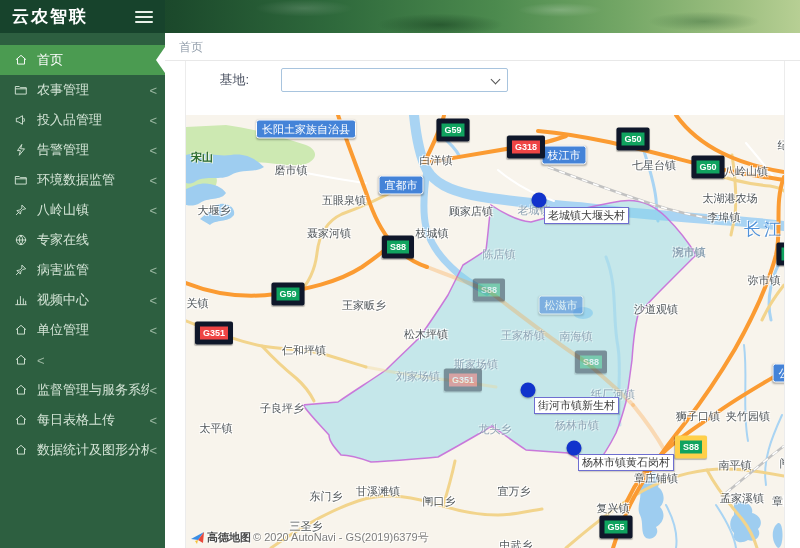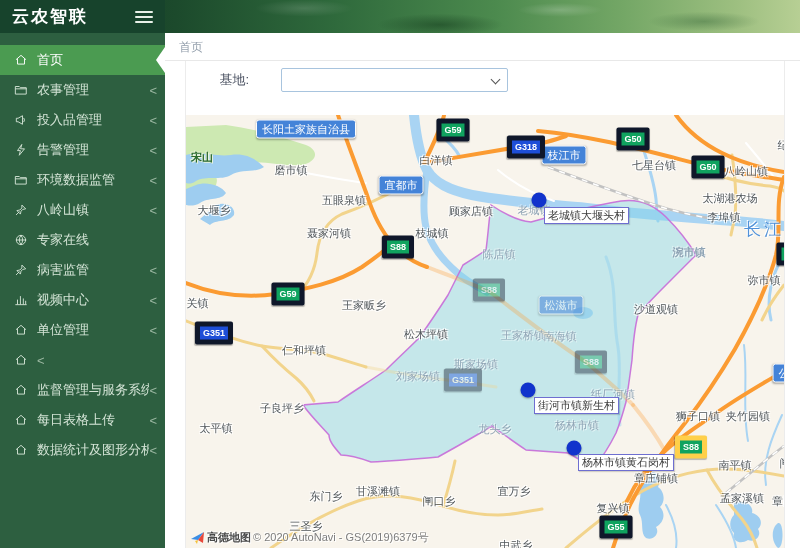--- a/index.html
+++ b/index.html
@@ -59,21 +59,21 @@
     border:1px solid #fdfdfd; box-shadow:0 1px 2px rgba(0,0,0,.3); }
   .lbl-city.lbl-dim { opacity:.55; color:#fff; text-shadow:none; }
   .lbl-mtn { color:#2c6b2f; font-weight:bold; font-size:11px;
     text-shadow:-1px -1px 0 #eaf4dc,1px 1px 0 #eaf4dc; }
   .lbl-river { color:#5191d8; font-size:17px; letter-spacing:3px;
     text-shadow:-1px -1px 0 #fff,1px 1px 0 #fff; }
   .badge { position:absolute; transform:translate(-50%,-50%); font-size:9px; font-weight:bold;
     color:#fff; line-height:11px; padding:1px 3px; border-radius:2px; border:5px solid #0f172a;
     box-shadow:0 1px 1px rgba(0,0,0,.25); z-index:2; }
   .badge-green { background:#10a35f; }
-  .badge-red { background:#1d4ed8; }
+  .badge-red { background:#ef4444; }
   .badge-yb { border-color:#ffd04a; }
   .dim { opacity:.42; }
   .marker-dot { position:absolute; width:15px; height:15px; border-radius:50%; background:#1133cc;
     transform:translate(-50%,-50%); box-shadow:0 1px 2px rgba(0,0,0,.35); z-index:3; cursor:pointer; }
   .marker-tip { position:absolute; background:#fff; border:1px solid #6e6ed0; font-size:11px;
     color:#3d3d3d; line-height:15px; padding:0 3px; white-space:nowrap;
     box-shadow:1px 1px 1px rgba(0,0,0,.15); z-index:4; }
   .attribution { position:absolute; left:4px; bottom:3px; display:flex; align-items:center;
     z-index:5; font-size:11px; }
   .amap-brand { display:flex; align-items:center; cursor:pointer; }
@@ -407,21 +407,21 @@
           <span class="map-lbl lbl-town" style="left: 470px; top: 194px;">沙道观镇</span>
 
           <span class="map-lbl lbl-town lbl-dim" style="left: 348px; top: 95px;">老城镇</span>
 
           <span class="map-lbl lbl-town lbl-dim" style="left: 503px; top: 137px; font-weight: bold;">涴市镇</span>
 
           <span class="map-lbl lbl-town lbl-dim" style="left: 313px; top: 139px;">陈店镇</span>
 
           <span class="map-lbl lbl-town lbl-dim" style="left: 337px; top: 220px;">王家桥镇</span>
 
-          <span class="map-lbl lbl-town lbl-dim" style="left: 374px; top: 221px;">南海镇</span>
+          <span class="map-lbl lbl-town lbl-dim" style="left: 390px; top: 221px;">南海镇</span>
 
           <span class="map-lbl lbl-town lbl-dim" style="left: 290px; top: 249px;">斯家场镇</span>
 
           <span class="map-lbl lbl-town lbl-dim" style="left: 232px; top: 261px;">刘家场镇</span>
 
           <span class="map-lbl lbl-town lbl-dim" style="left: 427px; top: 279px;">纸厂河镇</span>
 
           <span class="map-lbl lbl-town lbl-dim" style="left: 391px; top: 310px;">杨林市镇</span>
 
           <span class="map-lbl lbl-town lbl-dim" style="left: 309px; top: 314px;">龙头乡</span>

